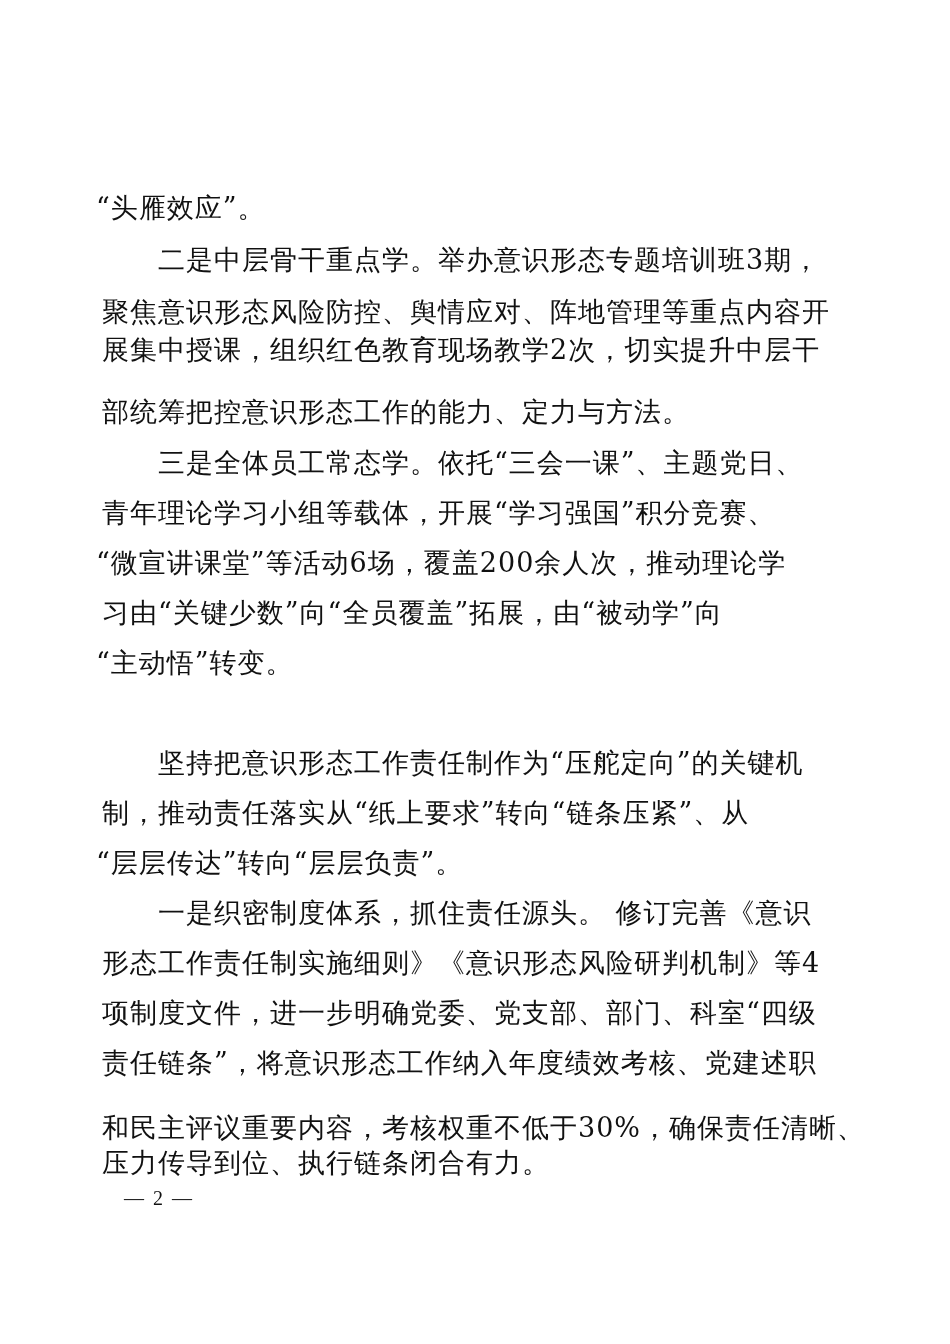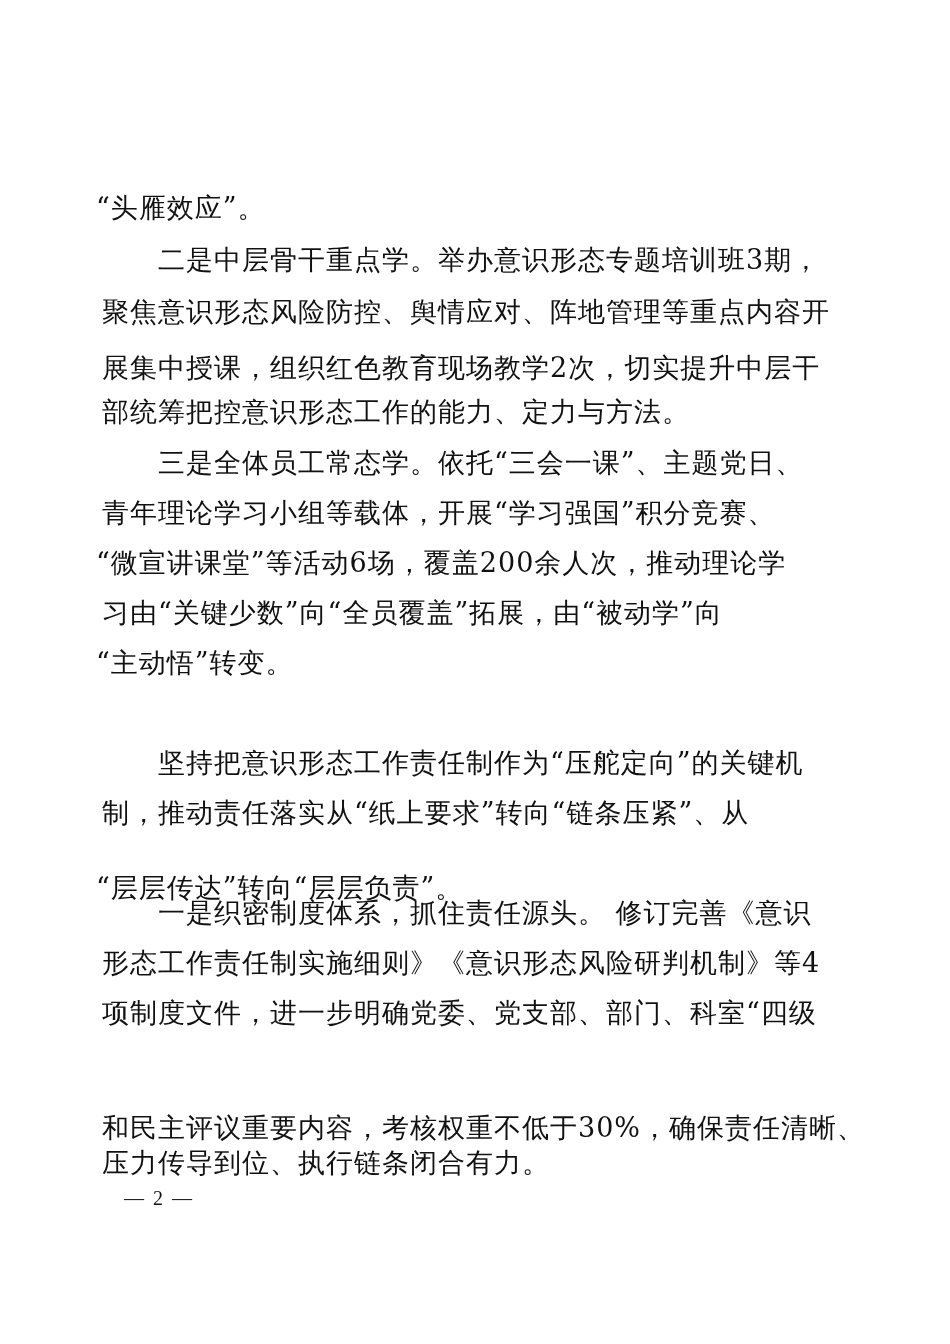--- a/index.html
+++ b/index.html
@@ -44,29 +44,30 @@
       letter-spacing: 2px;
     }
   </style>
 </head>
 <body>
 
 <div class="page">
   <div class="line quote-start" style="top:188px;">“头雁效应”。</div>
   <div class="line indent" style="top:240px;">二是中层骨干重点学。举办意识形态专题培训班3期，</div>
   <div class="line" style="top:292px;">聚焦意识形态风险防控、舆情应对、阵地管理等重点内容开</div>
-  <div class="line" style="top:348px;">展集中授课，组织红色教育现场教学2次，切实提升中层干</div>
+  <div class="line" style="top:330px;">展集中授课，组织红色教育现场教学2次，切实提升中层干</div>
   <div class="line" style="top:392px;">部统筹把控意识形态工作的能力、定力与方法。</div>
   <div class="line indent" style="top:443px;">三是全体员工常态学。依托“三会一课”、主题党日、</div>
   <div class="line" style="top:493px;">青年理论学习小组等载体，开展“学习强国”积分竞赛、</div>
   <div class="line quote-start" style="top:543px;">“微宣讲课堂”等活动6场，覆盖200余人次，推动理论学</div>
   <div class="line" style="top:593px;">习由“关键少数”向“全员覆盖”拓展，由“被动学”向</div>
   <div class="line quote-start" style="top:643px;">“主动悟”转变。</div>
   <div class="line indent" style="top:743px;">坚持把意识形态工作责任制作为“压舵定向”的关键机</div>
   <div class="line" style="top:793px;">制，推动责任落实从“纸上要求”转向“链条压紧”、从</div>
-  <div class="line quote-start" style="top:843px;margin-top:25px;">“层层传达”转向“层层负责”。</div>
+  <div class="line quote-start" style="top:843px;">“层层传达”转向“层层负责”。</div>
   <div class="line indent" style="top:893px;">一是织密制度体系，抓住责任源头。 修订完善《意识</div>
   <div class="line" style="top:943px;">形态工作责任制实施细则》《意识形态风险研判机制》等4</div>
   <div class="line" style="top:993px;">项制度文件，进一步明确党委、党支部、部门、科室“四级</div>
+  <div class="line" style="top:1043px;">责任链条”，将意识形态工作纳入年度绩效考核、党建述职</div>
   <div class="line" style="top:1108px;">和民主评议重要内容，考核权重不低于30%，确保责任清晰、</div>
   <div class="line" style="top:1143px;">压力传导到位、执行链条闭合有力。</div>
   <div class="page-number">— 2 —</div>
 </div>
 
 </body></html>

